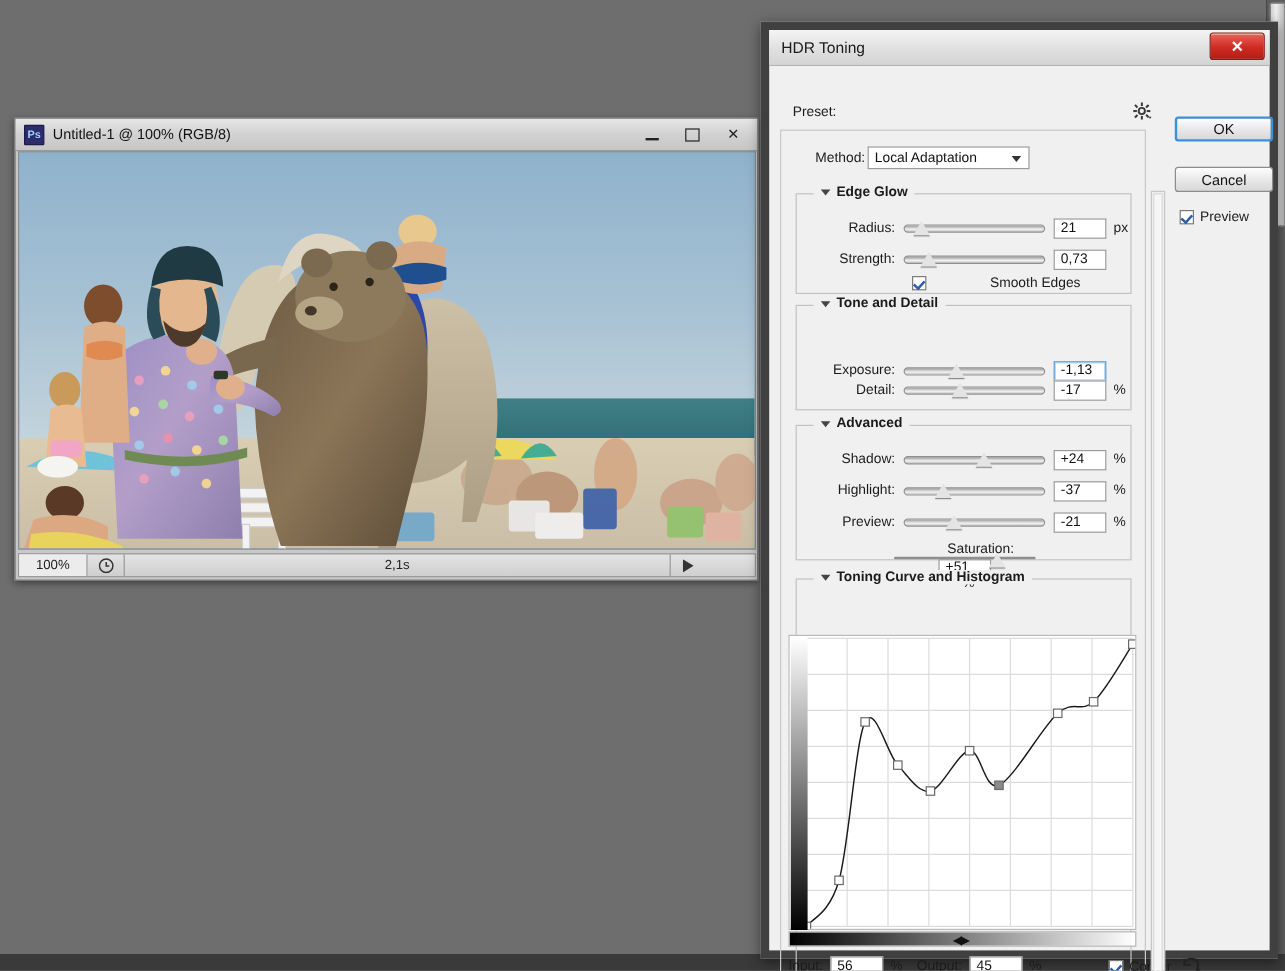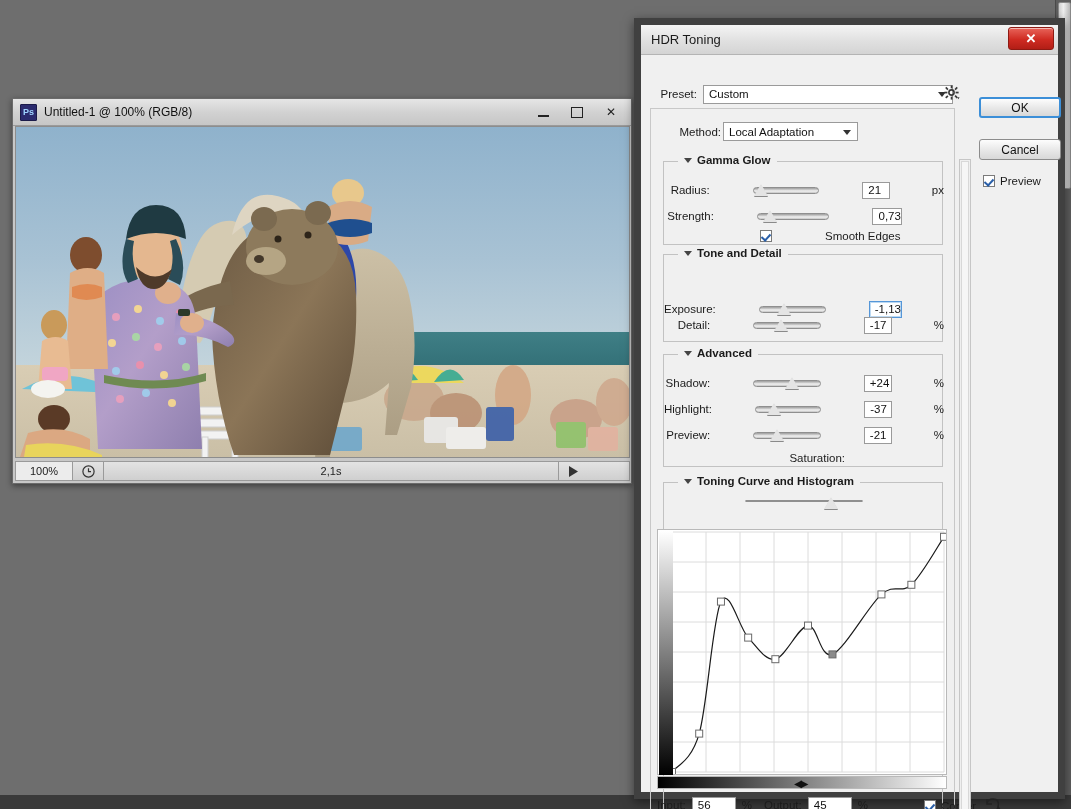--- a/index.html
+++ b/index.html
@@ -173,21 +173,21 @@
     position:absolute; top:-8px; left:14px; background:#f0f0f0;
     padding:0 6px; font-size:11.5px; font-weight:bold; color:#1b1b1b;
     display:flex; align-items:center;
   }
   .tri {
     width:0;height:0;border-left:4px solid transparent;border-right:4px solid transparent;
     border-top:5px solid #444; margin-right:5px;
   }
 
   
-  .srow { position:absolute; height:18px; display:flex; align-items:center;gap:36px; }
+  .srow { position:absolute; height:18px; display:flex; align-items:center; }
   .srow .name { font-size:11.5px; color:#1b1b1b; text-align:right; }
   .track {
     position:relative; height:7px; margin:0 7px;
     background:linear-gradient(to bottom,#9d9d9d,#d2d2d2 40%,#f3f3f3 60%,#c4c4c4);
     border:1px solid #8f8f8f; border-radius:4px; box-sizing:border-box;
   }
   .thumb {
     position:absolute; top:-4px; width:0;height:0;
     border-left:7px solid transparent; border-right:7px solid transparent;
     border-bottom:12px solid #e4e4e4;
@@ -441,24 +441,20 @@
 
   <div id="hdr-titlebar">
     <div id="hdr-title">HDR Toning</div>
     <div id="hdr-close">✕</div>
   </div>
 
   <div id="hdr-body">
 
     <div id="preset-row">
       <span class="lbl" id="preset-label">Preset:</span>
-      <div class="combo" id="preset-combo">
-        <span>Custom</span>
-        <span class="arrow"></span>
-      </div>
     </div>
     <div id="gear-btn">
       <svg width="16" height="16" viewBox="0 0 16 16">
         <g fill="#3a3a3a">
           <circle cx="7.5" cy="7.5" r="2.6" fill="none" stroke="#3a3a3a" stroke-width="1.6"></circle>
           <rect x="6.7" y="0.4" width="1.7" height="3"></rect>
             <rect x="6.7" y="11.6" width="1.7" height="3"></rect>
           <rect x="0.4" y="6.7" width="3" height="1.7"></rect>
             <rect x="11.6" y="6.7" width="3" height="1.7"></rect>
           <rect x="2" y="2" width="1.7" height="3" transform="rotate(-45 2.8 3.5)"></rect>
@@ -483,21 +479,21 @@
       <span class="lbl" id="method-label">Method:</span>
       <div class="combo" id="method-combo">
         <span>Local Adaptation</span>
         <span class="arrow"></span>
       </div>
     </div>
 
     <div class="group" id="grp-edge" style="left:22px; top:107px; width:280px; height:84px;">
       <div class="group-title">
         <span class="tri"></span>
-        <span>Gamma Glow</span>
+        <span>Edge Glow</span>
       </div>
 
       <div class="srow" style="left:0px; top:19px; width:280px;">
         <span class="name" style="width:82px;">Radius:</span>
         <div class="track" style="width:118px;">
           <span class="thumb" style="left:calc(12% - 7px);"></span>
         </div>
         <div class="numbox">21</div>
         <span class="unit">px</span>
       </div>

